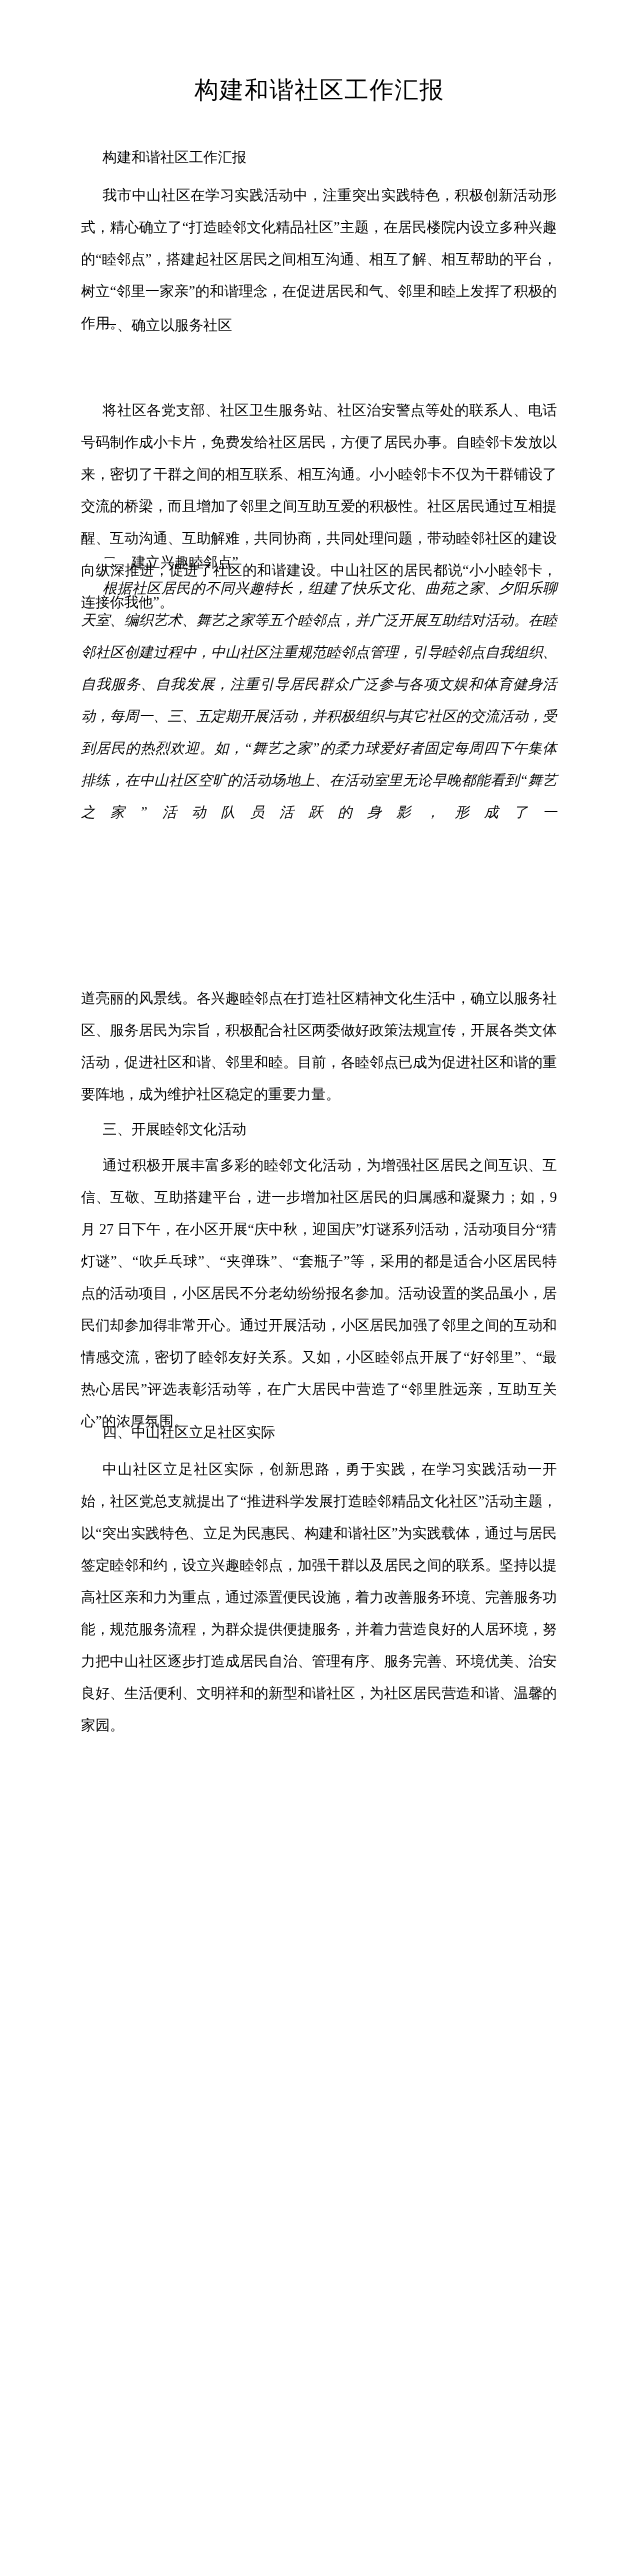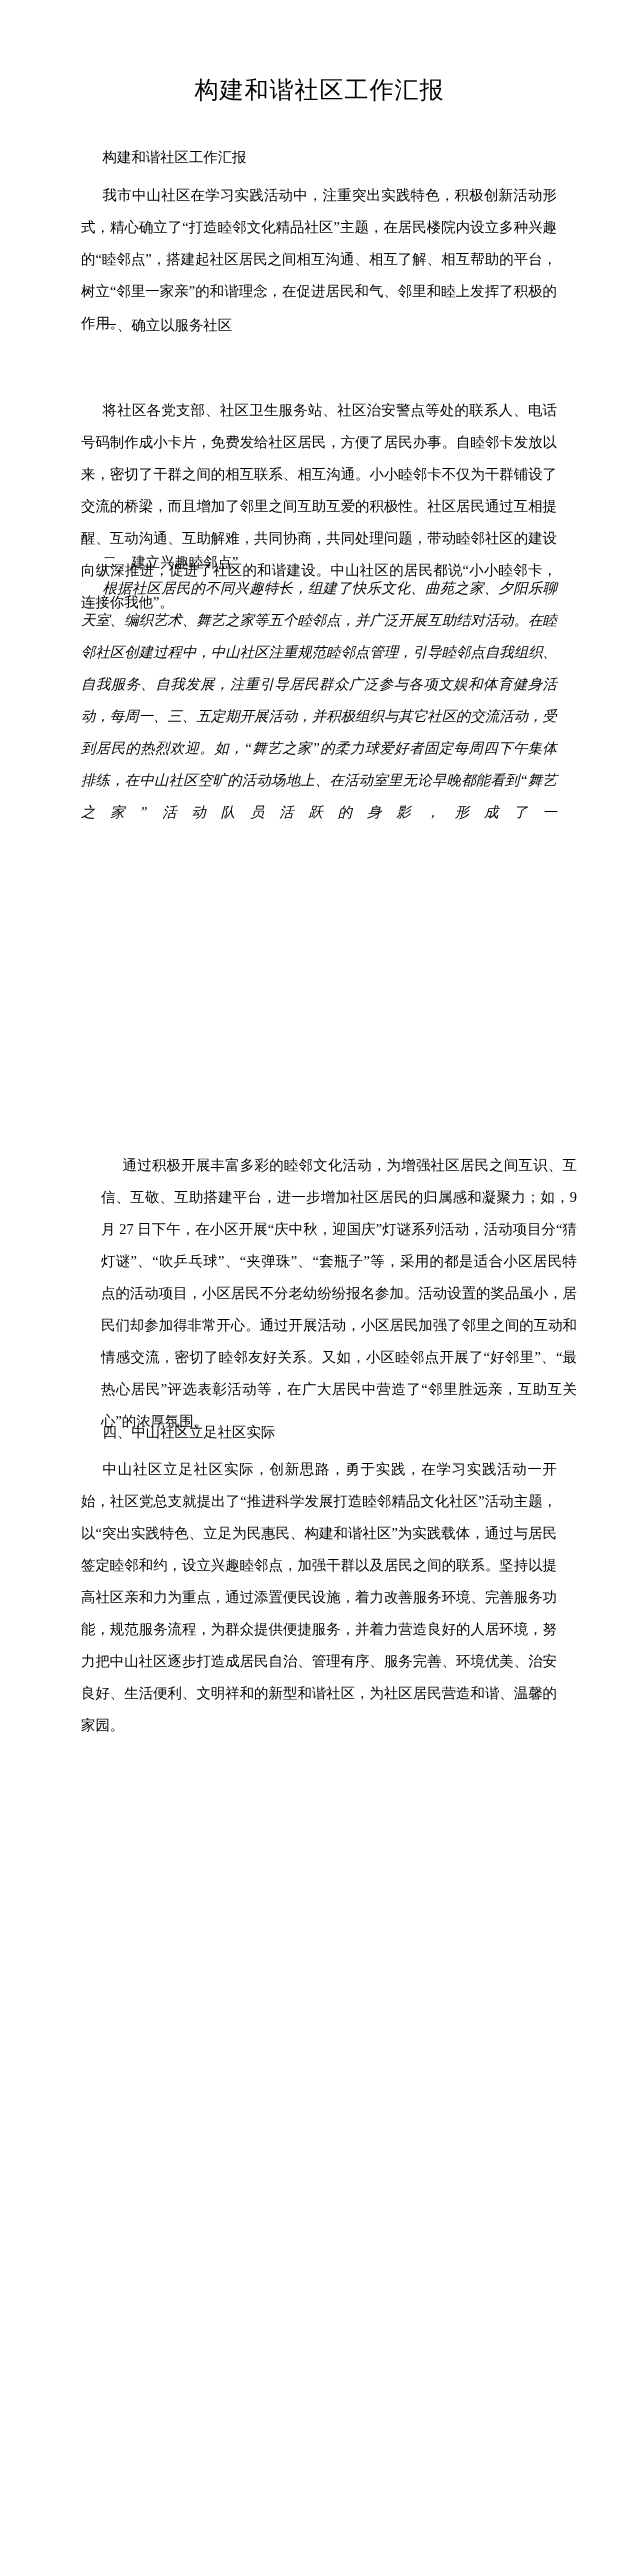--- a/index.html
+++ b/index.html
@@ -78,23 +78,25 @@
     <div class="heading indent" style="top:309px;">一、确立以服务社区</div>
 
     <div class="para indent" style="top:346px;margin-top:48px;">将社区各党支部、社区卫生服务站、社区治安警点等处的联系人、电话号码制作成小卡片，免费发给社区居民，方便了居民办事。自睦邻卡发放以来，密切了干群之间的相互联系、相互沟通。小小睦邻卡不仅为干群铺设了交流的桥梁，而且增加了邻里之间互助互爱的积极性。社区居民通过互相提醒、互动沟通、互助解难，共同协商，共同处理问题，带动睦邻社区的建设向纵深推进，促进了社区的和谐建设。中山社区的居民都说“小小睦邻卡，连接你我他”。</div>
 
     <div class="heading indent" style="top:546px;">二、建立兴趣睦邻点”</div>
 
     <div class="para indent justify-last" style="top:572px;font-style:italic;">根据社区居民的不同兴趣特长，组建了快乐文化、曲苑之家、夕阳乐聊天室、编织艺术、舞艺之家等五个睦邻点，并广泛开展互助结对活动。在睦邻社区创建过程中，中山社区注重规范睦邻点管理，引导睦邻点自我组织、自我服务、自我发展，注重引导居民群众广泛参与各项文娱和体育健身活动，每周一、三、五定期开展活动，并积极组织与其它社区的交流活动，受到居民的热烈欢迎。如，“舞艺之家”的柔力球爱好者固定每周四下午集体排练，在中山社区空旷的活动场地上、在活动室里无论早晚都能看到“舞艺之家”活动队员活跃的身影，形成了一</div>
   </div>
 
   <div class="page">
+    <div class="para" style="top:78px;">道亮丽的风景线。各兴趣睦邻点在打造社区精神文化生活中，确立以服务社区、服务居民为宗旨，积极配合社区两委做好政策法规宣传，开展各类文体活动，促进社区和谐、邻里和睦。目前，各睦邻点已成为促进社区和谐的重要阵地，成为维护社区稳定的重要力量。</div>
 
+    <div class="heading indent" style="top:209px;">三、开展睦邻文化活动</div>
 
-    <div class="para indent" style="top:245px;margin-left:20px;">通过积极开展丰富多彩的睦邻文化活动，为增强社区居民之间互识、互信、互敬、互助搭建平台，进一步增加社区居民的归属感和凝聚力；如，9 月 27 日下午，在小区开展“庆中秋，迎国庆”灯谜系列活动，活动项目分“猜灯谜”、“吹乒乓球”、“夹弹珠”、“套瓶子”等，采用的都是适合小区居民特点的活动项目，小区居民不分老幼纷纷报名参加。活动设置的奖品虽小，居民们却参加得非常开心。通过开展活动，小区居民加强了邻里之间的互动和情感交流，密切了睦邻友好关系。又如，小区睦邻点开展了“好邻里”、“最热心居民”评选表彰活动等，在广大居民中营造了“邻里胜远亲，互助互关心”的浓厚氛围。</div>
+    <div class="para indent" style="top:245px;">通过积极开展丰富多彩的睦邻文化活动，为增强社区居民之间互识、互信、互敬、互助搭建平台，进一步增加社区居民的归属感和凝聚力；如，9 月 27 日下午，在小区开展“庆中秋，迎国庆”灯谜系列活动，活动项目分“猜灯谜”、“吹乒乓球”、“夹弹珠”、“套瓶子”等，采用的都是适合小区居民特点的活动项目，小区居民不分老幼纷纷报名参加。活动设置的奖品虽小，居民们却参加得非常开心。通过开展活动，小区居民加强了邻里之间的互动和情感交流，密切了睦邻友好关系。又如，小区睦邻点开展了“好邻里”、“最热心居民”评选表彰活动等，在广大居民中营造了“邻里胜远亲，互助互关心”的浓厚氛围。</div>
 
     <div class="heading indent" style="top:512px;">四、中山社区立足社区实际</div>
 
     <div class="para indent" style="top:549px;">中山社区立足社区实际，创新思路，勇于实践，在学习实践活动一开始，社区党总支就提出了“推进科学发展打造睦邻精品文化社区”活动主题，以“突出实践特色、立足为民惠民、构建和谐社区”为实践载体，通过与居民签定睦邻和约，设立兴趣睦邻点，加强干群以及居民之间的联系。坚持以提高社区亲和力为重点，通过添置便民设施，着力改善服务环境、完善服务功能，规范服务流程，为群众提供便捷服务，并着力营造良好的人居环境，努力把中山社区逐步打造成居民自治、管理有序、服务完善、环境优美、治安良好、生活便利、文明祥和的新型和谐社区，为社区居民营造和谐、温馨的家园。</div>
   </div>
 
   <div class="page"></div>
 
 </div>
 

